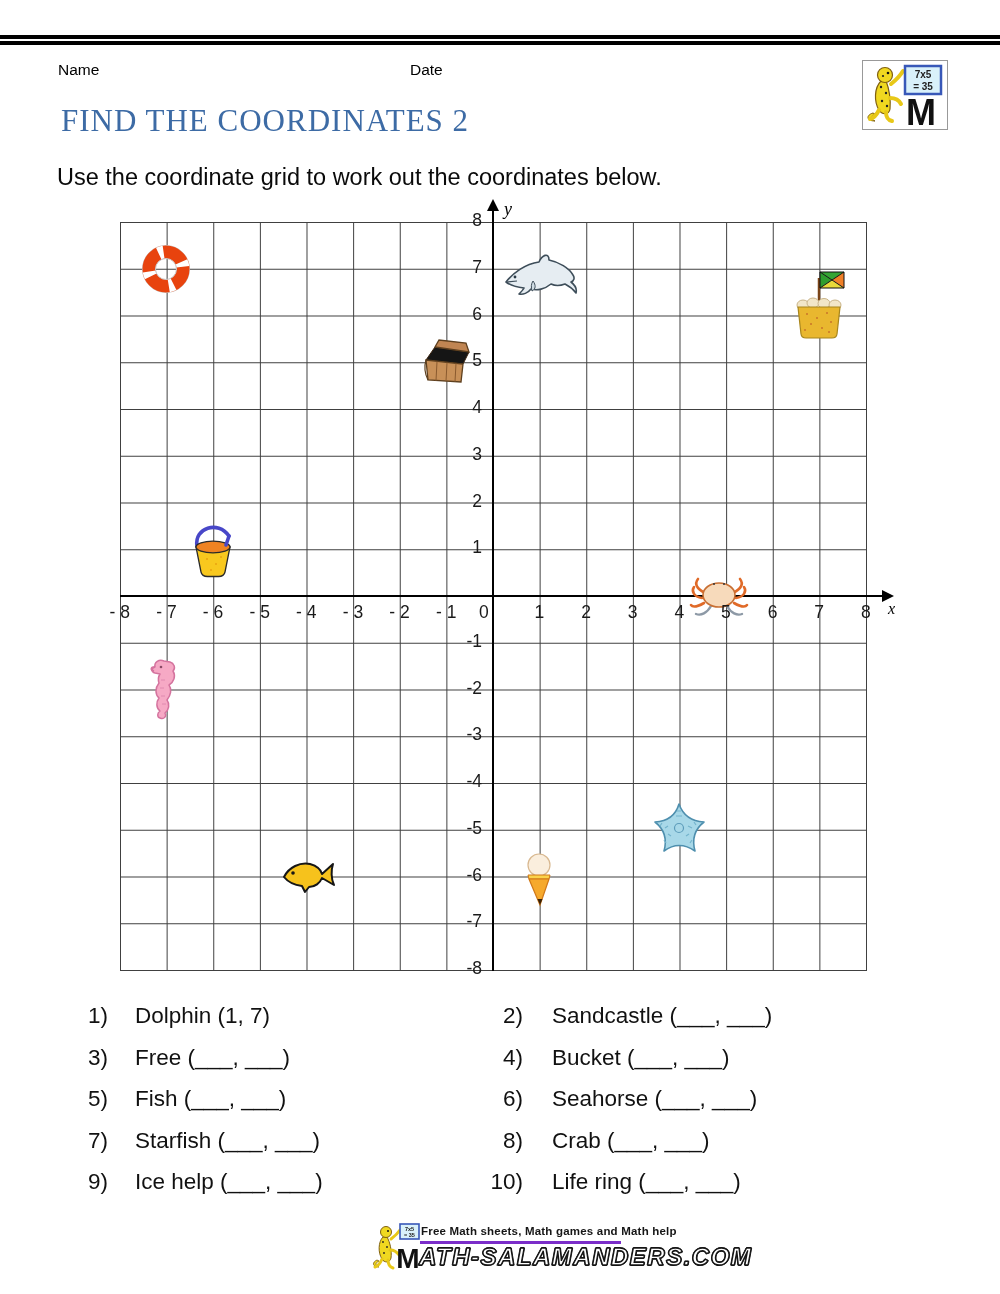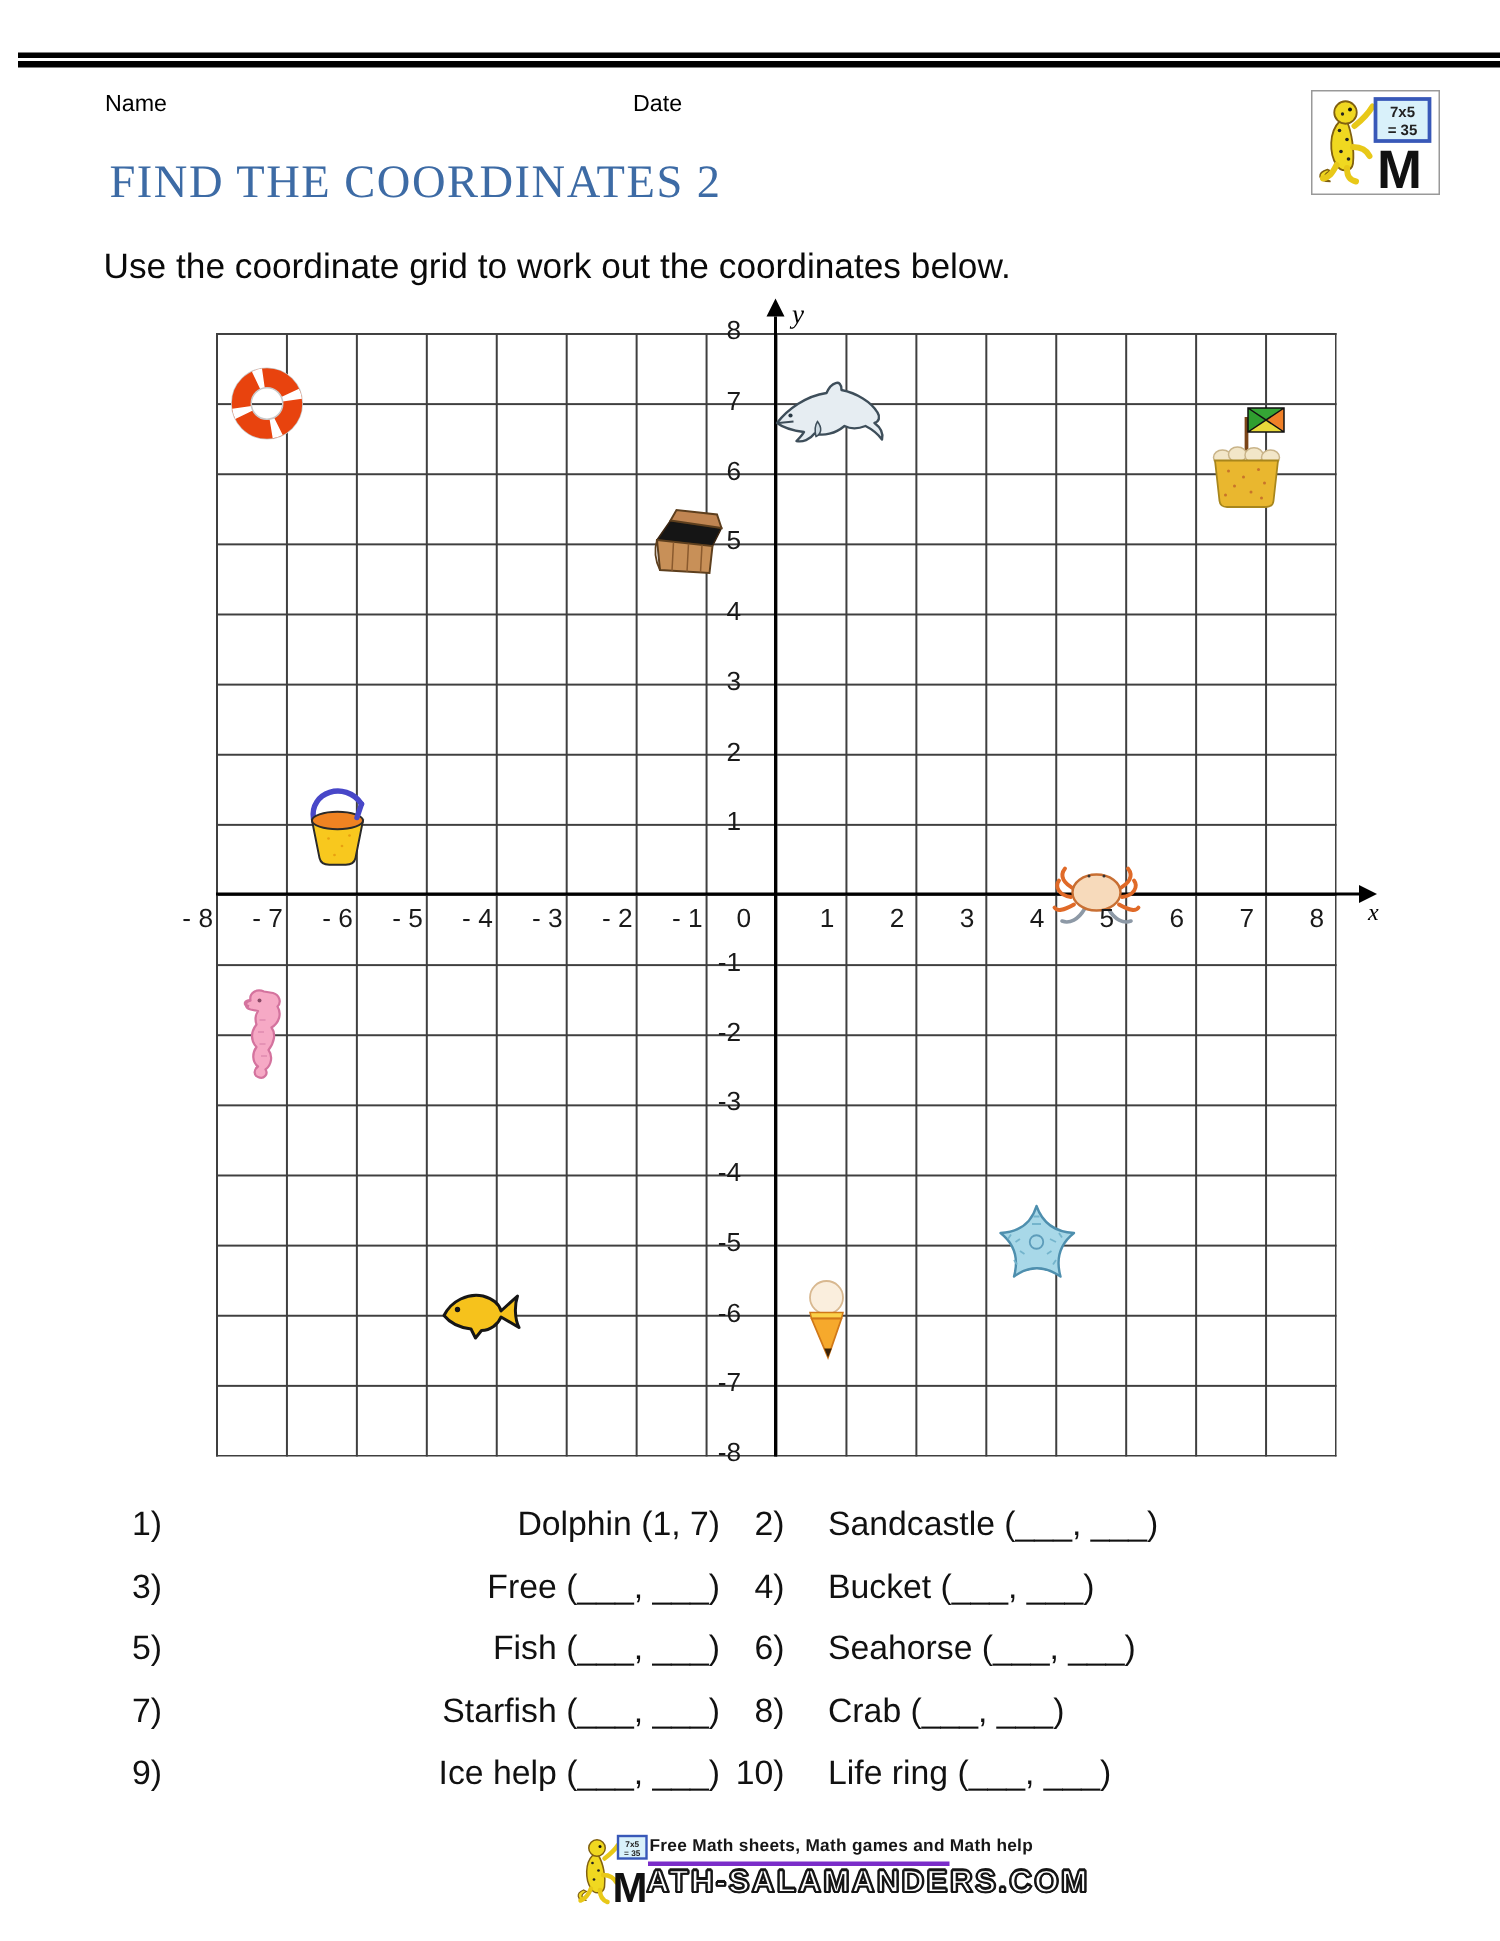--- a/index.html
+++ b/index.html
@@ -1,18 +1,18 @@
 <!DOCTYPE html>
 <html><head>
 <meta charset="utf-8">
 <style>
   html,body{margin:0;padding:0;background:#fff;}
   .page{position:relative;width:1000px;height:1294px;background:#fff;overflow:hidden;
         font-family:"Liberation Sans",sans-serif;color:#111;}
-  .abs{position:absolute;margin-left:12px;}
+  .abs{position:absolute;}
   .rule-top{left:0;top:35px;width:1000px;height:10px;
     background:linear-gradient(#000 0 4px,#fff 4px 6px,#000 6px 10px);}
   .meta-label{top:61px;font-size:15.5px;color:#000;}
   .page-title{left:61px;top:103px;font-family:"Liberation Serif",serif;
     font-size:31px;letter-spacing:1px;color:#3d6ba5;}
   .instruction{left:57px;top:164px;font-size:23.5px;color:#0a0a0a;}
   .logo-box{left:862px;top:60px;width:84px;height:68px;border:1px solid #999;background:#fff;}
   
   .grid-box{left:120px;top:222px;width:747px;height:749px;
     background-image:linear-gradient(to right,#3f3f3f 1px,transparent 1px),
@@ -27,29 +27,29 @@
   .axis-letter{font-family:"Liberation Serif",serif;font-style:italic;color:#000;}
   .y-letter{left:504px;top:199px;font-size:18px;}
   .x-letter{left:888px;top:600px;font-size:16px;}
   .tick{position:absolute;font-size:17.5px;color:#1a1a1a;white-space:nowrap;}
   .tx{transform:translateX(-50%);}
   .ty{width:30px;text-align:right;}
   .pt{position:absolute;transform:translate(-50%,-50%);line-height:0;}
   
   .q-row{position:absolute;left:88px;width:860px;height:42px;font-size:22.5px;white-space:nowrap;}
   .q-num{display:inline-block;width:47px;}
-  .q-text{display:inline-block;width:345px;text-align:right;}
+  .q-text{display:inline-block;width:345px;}
   .q-num2{display:inline-block;width:43px;text-align:right;}
   .q-text2{display:inline-block;margin-left:29px;text-align:center;}
   
   .f-tagline{left:421px;top:1225px;font-size:11.5px;font-weight:bold;color:#161616;letter-spacing:.2px;}
   .f-rule{left:420px;top:1241px;width:201px;height:2.6px;background:#7b2dc9;}
-  .f-site{left:419px;top:1243px;font-size:21px;font-weight:bold;letter-spacing:1.5px;
+  .f-site{left:419px;top:1243px;font-size:24px;font-weight:bold;letter-spacing:1.5px;
     color:#fff;-webkit-text-stroke:1.3px #151515;
-    text-shadow:1px 0 #151515,-1px 0 #151515,0 1px #151515,0 -1px #151515;}
+    text-shadow:1px 0 #151515,-1px 0 #151515,0 1px #151515,0 -1px #151515;font-style:italic;}
   svg text{font-family:"Liberation Sans",sans-serif;}
 </style>
 </head>
 <body>
 
 <div class="page">
 
   <div class="abs rule-top"></div>
 
   <span class="abs meta-label" style="left:58px">Name</span>

